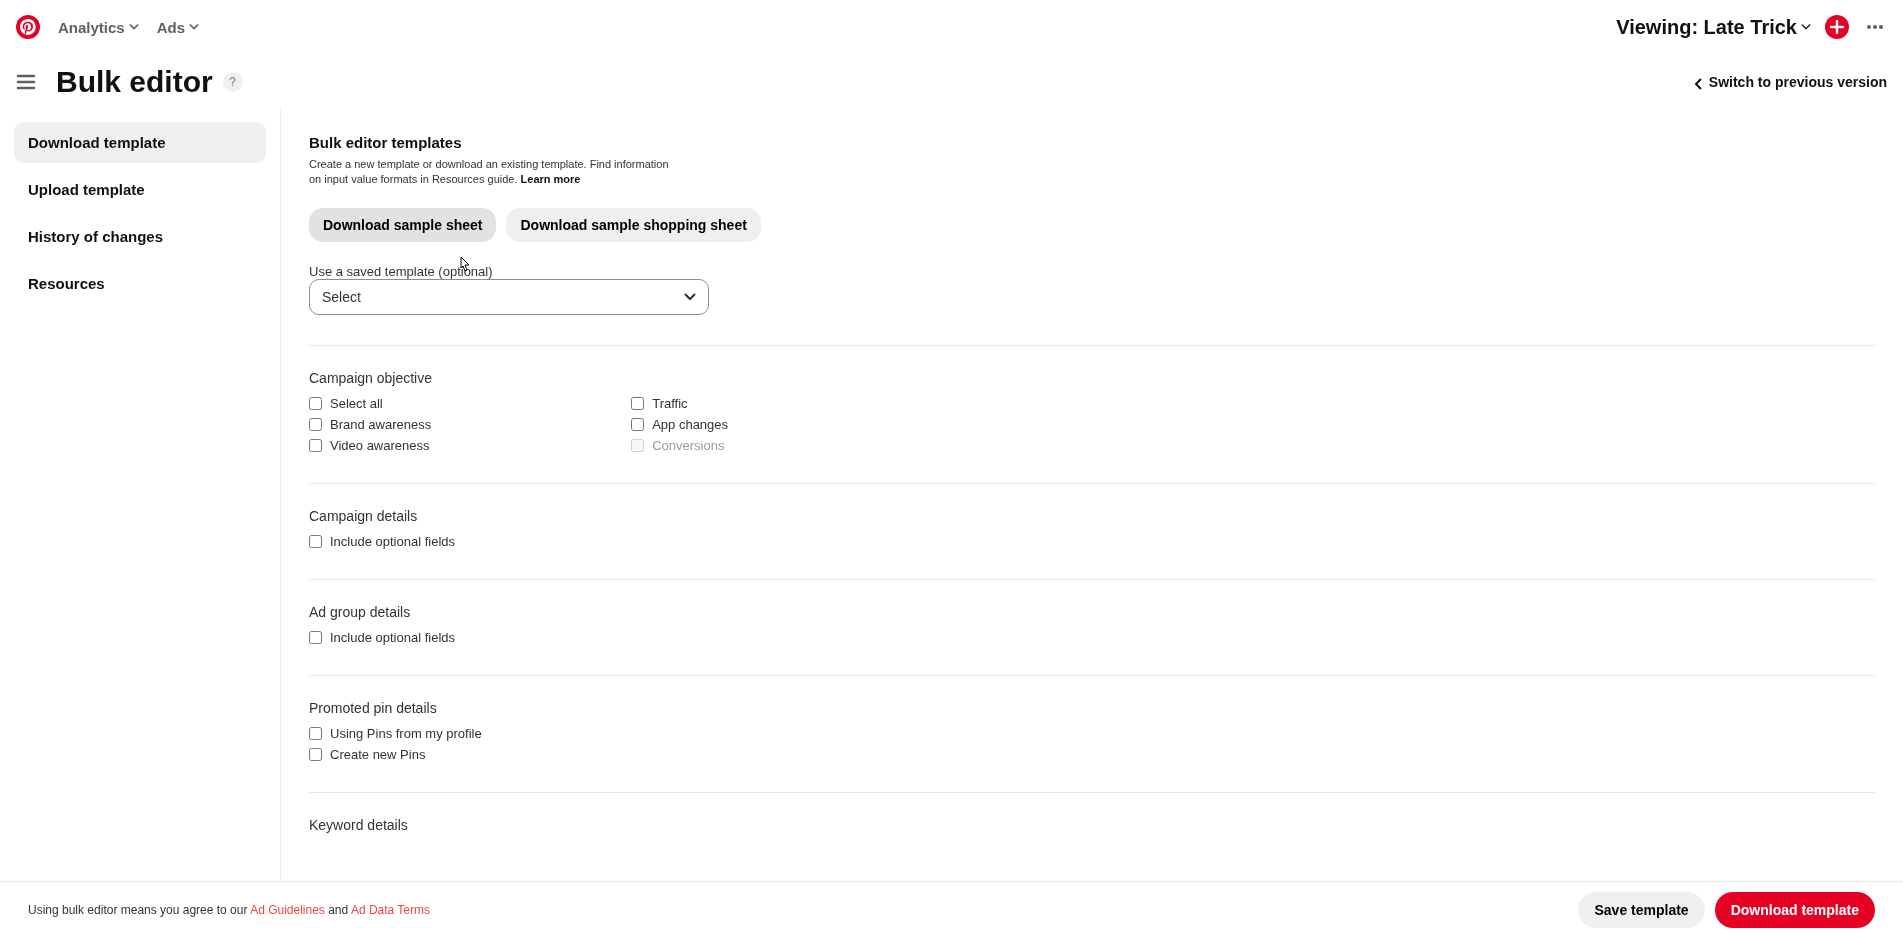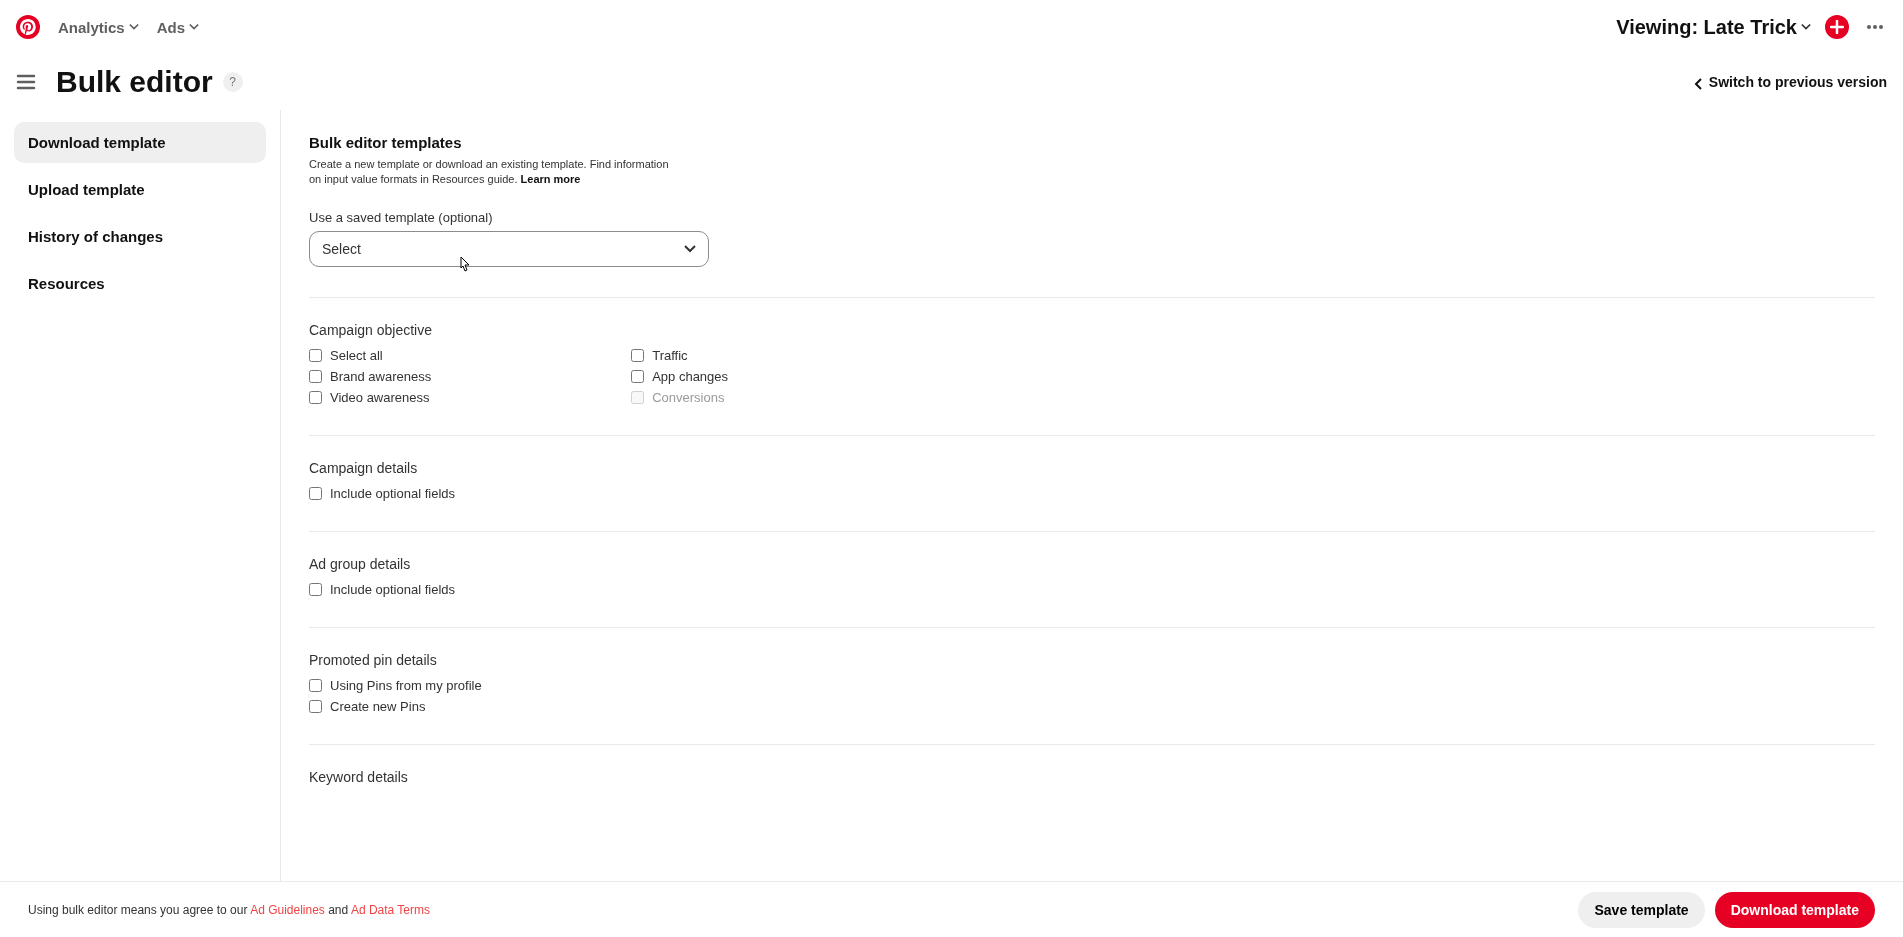--- a/index.html
+++ b/index.html
@@ -30,21 +30,21 @@
 .side-item.active { background: #efefef; font-weight: 700; }
 
 .main { flex: 1; border-left: 1px solid #e9e9e9; overflow-y: auto; padding: 24px 28px 40px 28px; }
 .section-title { font-weight: 700; font-size: 15px; margin-bottom: 6px; }
 .section-desc { font-size: 11px; color: #333; max-width: 360px; line-height: 1.4; }
 .section-desc a { font-weight: 700; color: #111; text-decoration: none; }
 
 .btn-row { display: flex; gap: 10px; margin-top: 20px; }
 .gray-btn { background: #efefef; border: none; border-radius: 14px; padding: 9px 14px; font-weight: 700; font-size: 14px; cursor: pointer; }
 
-.field-label { font-size: 13px; color: #333; margin-top: 22px; margin-bottom: 6px; }
+.field-label { font-size: 13px; color: #333; margin-top: 22px; }
 .select-box { width: 400px; border: 1px solid #8d8d8d; border-radius: 10px; padding: 9px 12px; display: flex; align-items: center; justify-content: space-between; cursor: pointer; font-size: 14px; color: #333; }
 
 hr.divider { border: none; border-top: 1px solid #e9e9e9; margin: 30px 0 24px 0; }
 
 .group-title { font-size: 14px; color: #333; margin-bottom: 10px; }
 .check-cols { display: flex; gap: 200px; }
 .check-col { display: flex; flex-direction: column; gap: 6px; }
 .check-item { display: flex; align-items: center; gap: 8px; font-size: 13px; color: #333; }
 .check-item.disabled { color: #9a9a9a; }
 .check-item input { width: 13px; height: 13px; cursor: pointer; accent-color: #111; }
@@ -127,20 +127,24 @@
     <div class="side-item">History of changes</div>
     <div class="side-item">Resources</div>
   </div>
 
   <div class="main">
     <div class="section-title">Bulk editor templates</div>
     <div class="section-desc">
       <span>Create a new template or download an existing template. Find information on input value formats in Resources guide. </span><a href="#">Learn more</a>
     </div>
 
+    <div class="btn-row">
+      <button class="gray-btn" style="background:#e2e2e2">Download sample sheet</button>
+      <button class="gray-btn">Download sample shopping sheet</button>
+    </div>
 
     <div class="field-label">Use a saved template (optional)</div>
     <div class="select-box">
       <span>Select</span>
       <svg width="12" height="12" viewBox="0 0 12 12">
           <path d="M1 3l5 5 5-5" stroke="#333" stroke-width="2" fill="none"></path>
         </svg>
     </div>
 
     <hr class="divider">

